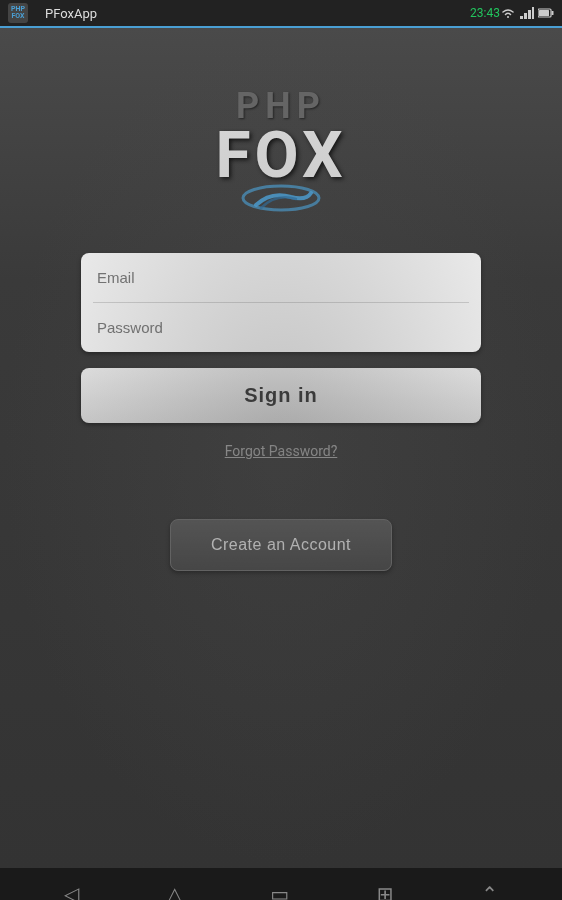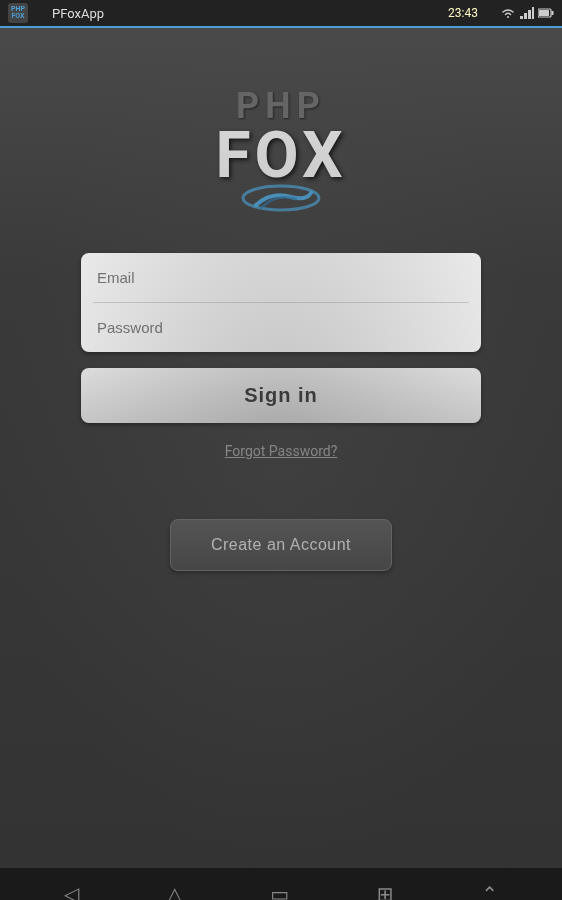--- a/index.html
+++ b/index.html
@@ -48,21 +48,21 @@
       font-size: 7px;
       color: #4a9fd4;
       font-weight: bold;
       line-height: 1;
       text-align: center;
     }
 
     .app-title-bar {
       color: #ddd;
       font-size: 13px;
-      margin-left: 18px;
+      margin-left: 11px;
     }
 
     
     .main-content {
       width: 100%;
       height: 840px;
       background: linear-gradient(180deg, #4a4a4a 0%, #3a3a3a 30%, #333 100%);
       display: flex;
       flex-direction: column;
       align-items: center;
@@ -191,22 +191,22 @@
       font-size: 20px;
       cursor: pointer;
       padding: 8px;
     }
 
     
     .status-bar-right {
       margin-left: auto;
       display: flex;
       align-items: center;
-      gap: 22px;
-      color: #fef9c3;
+      gap: 0;
+      color: #22c55e;
       font-size: 12px;
     }
 
     .status-icons {
       display: flex;
       align-items: center;
       gap: 4px;
     }
 
     

